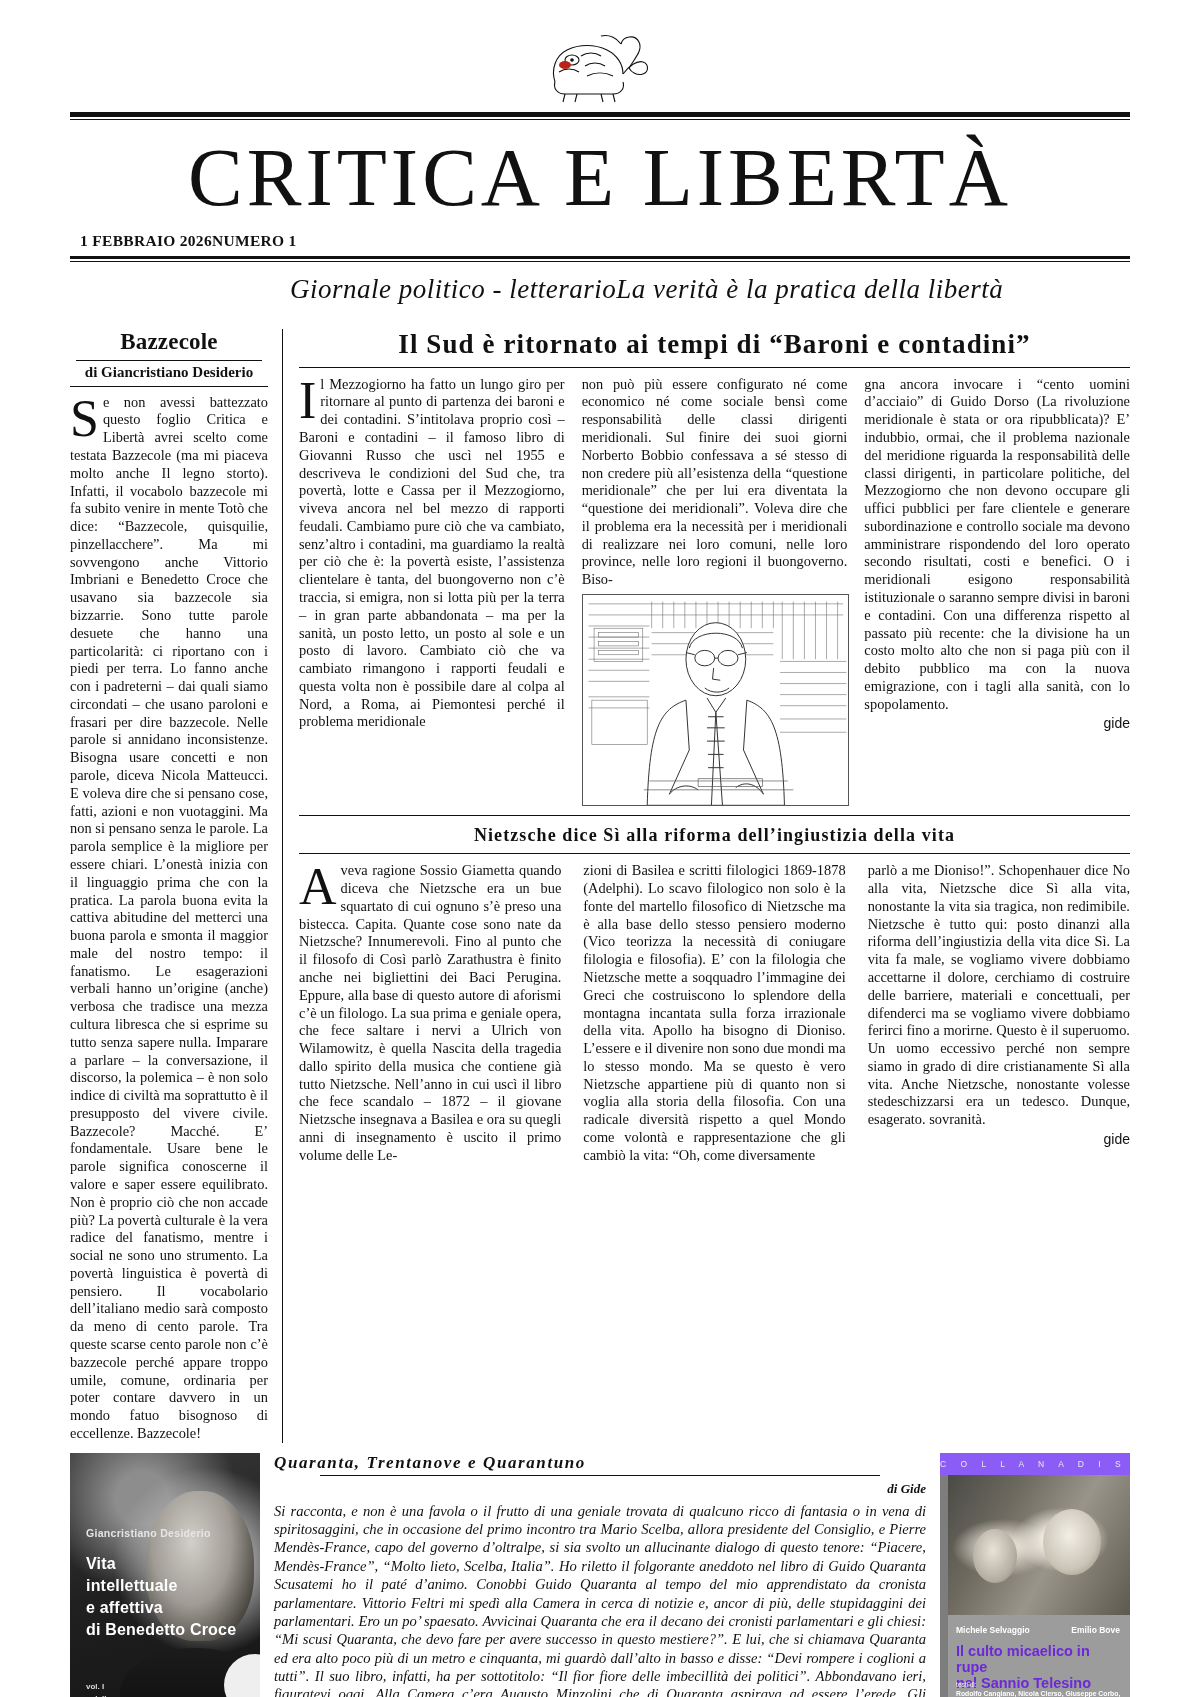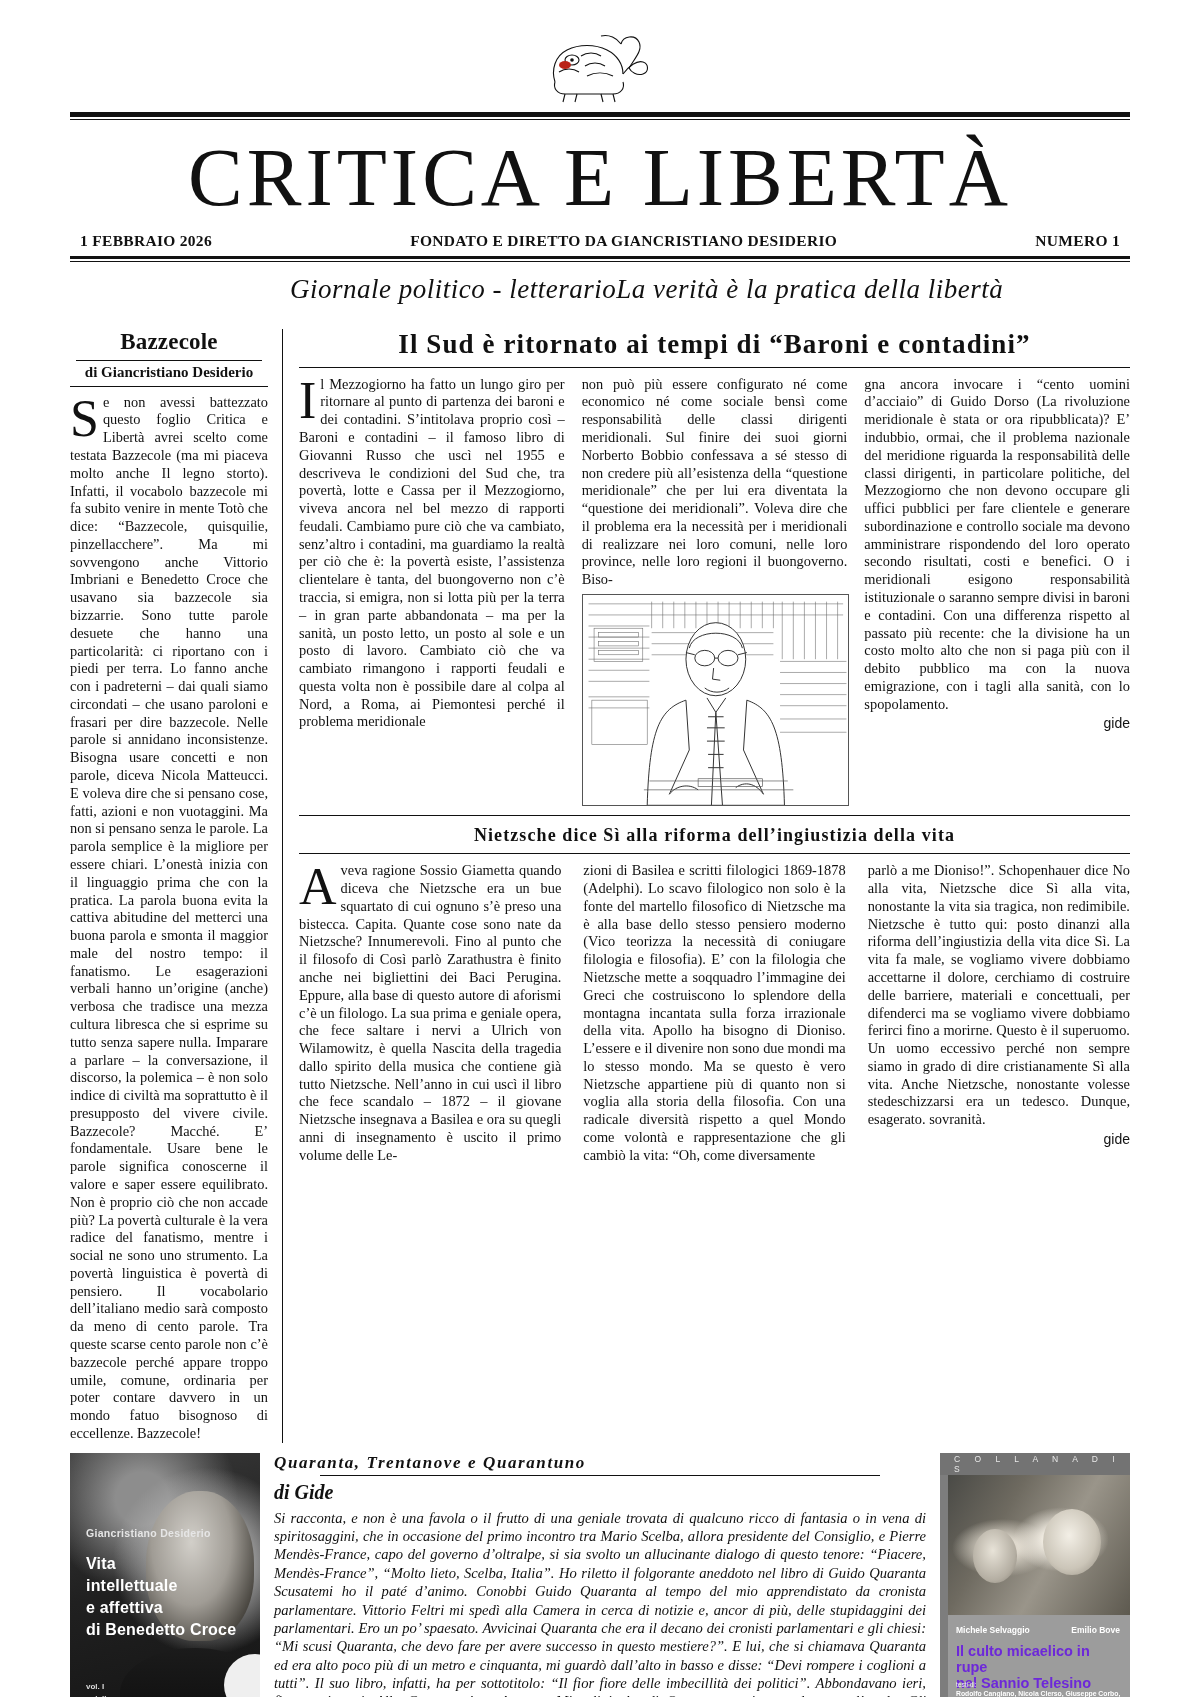--- a/index.html
+++ b/index.html
@@ -186,24 +186,24 @@
     font-size: 17px;
     letter-spacing: 1.6px;
     padding-bottom: 2px;
   }
   .gide-rule {
     border-top: 1.5px solid #111;
     width: 86%;
     margin: 0 auto 5px auto;
   }
   .gide-by {
-    text-align: left;
+    text-align: right;
     font-style: italic;
     font-weight: bold;
-    font-size: 20px;
+    font-size: 13px;
     padding-bottom: 5px;
   }
   .gide-body {
     font-style: italic;
     font-size: 14.6px;
     line-height: 1.26;
     text-align: justify;
     hyphens: auto;
     -webkit-hyphens: auto;
   }
@@ -256,23 +256,23 @@
   }
   .cover-croce .c-vols {
     position: absolute; left: 16px; bottom: 22px;
     font-size: 8px; color: #dcdcdc; line-height: 1.45;
     font-weight: bold;
   }
 
   .cover-micaelico { height: 285px; background: #cfcfcf; }
   .cover-micaelico .m-band {
     position: absolute; left: 0; top: 0; right: 0; height: 22px;
-    background: #737373;
+    background: #8b5cf6;
     color: #e9e9e9; font-size: 8.5px; letter-spacing: 6px;
-    display: flex; align-items: center; padding-left: 14px;
+    display: flex; align-items: center; 
     box-sizing: border-box;
   }
   .cover-micaelico .m-art {
     position: absolute; left: 8px; top: 22px; right: 0; height: 140px;
     background:
       radial-gradient(ellipse at 62% 46%, #f1ece2 0 11%, rgba(0,0,0,0) 30%),
       radial-gradient(ellipse at 30% 52%, #ddd7cb 0 9%, rgba(0,0,0,0) 28%),
       linear-gradient(120deg, #4a4a46 0%, #6e6a60 30%, #9a958a 58%, #5d594f 100%);
   }
   .cover-micaelico .m-angel {
@@ -338,21 +338,20 @@
       <circle cx="47" cy="50" r="1.8" fill="#111"></circle>
     </svg>
   </div>
 
   <div class="rule-thick"></div>
 
   <div class="masthead-title">CRITICA E LIBERTÀ</div>
 
   <div class="masthead-meta">
     <span>1 FEBBRAIO 2026</span>
-    <span class="center">FONDATO E DIRETTO DA GIANCRISTIANO DESIDERIO</span>
     <span>NUMERO 1</span>
   </div>
 
   <div class="rule-double"></div>
 
   <div class="taglines">
     <span class="t1">Giornale politico - letterario</span>
     <span class="t2">La verità è la pratica della libertà</span>
   </div>
 

